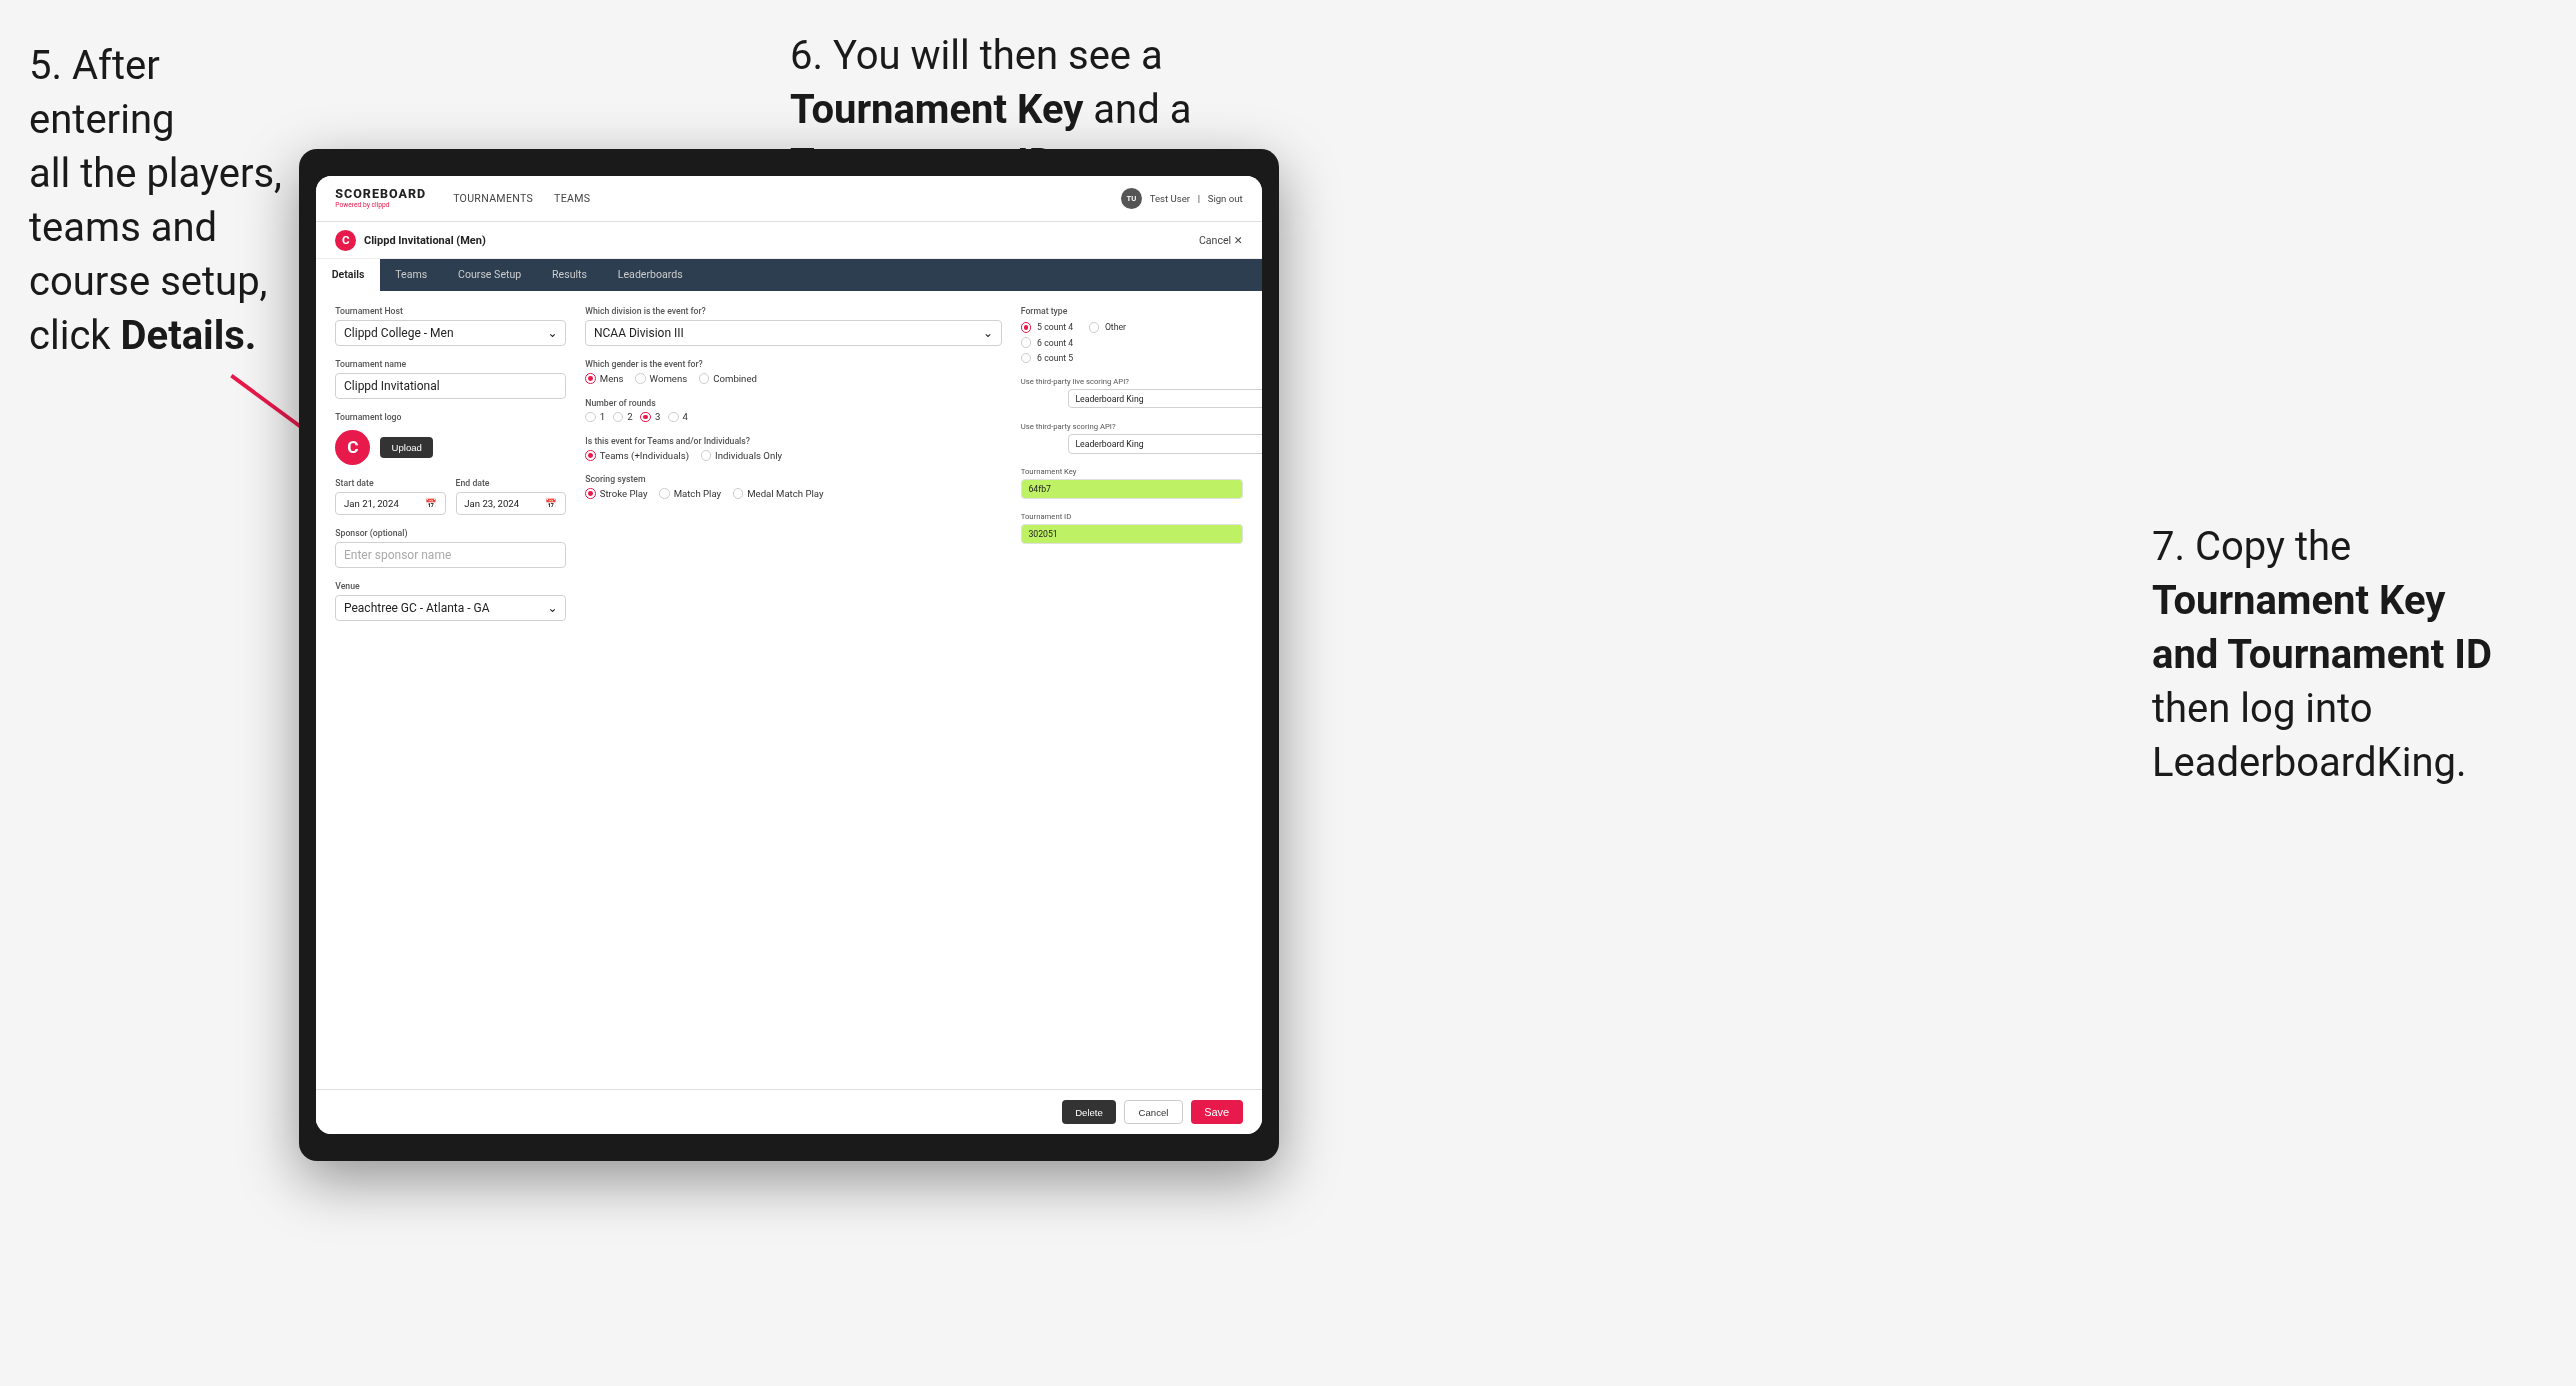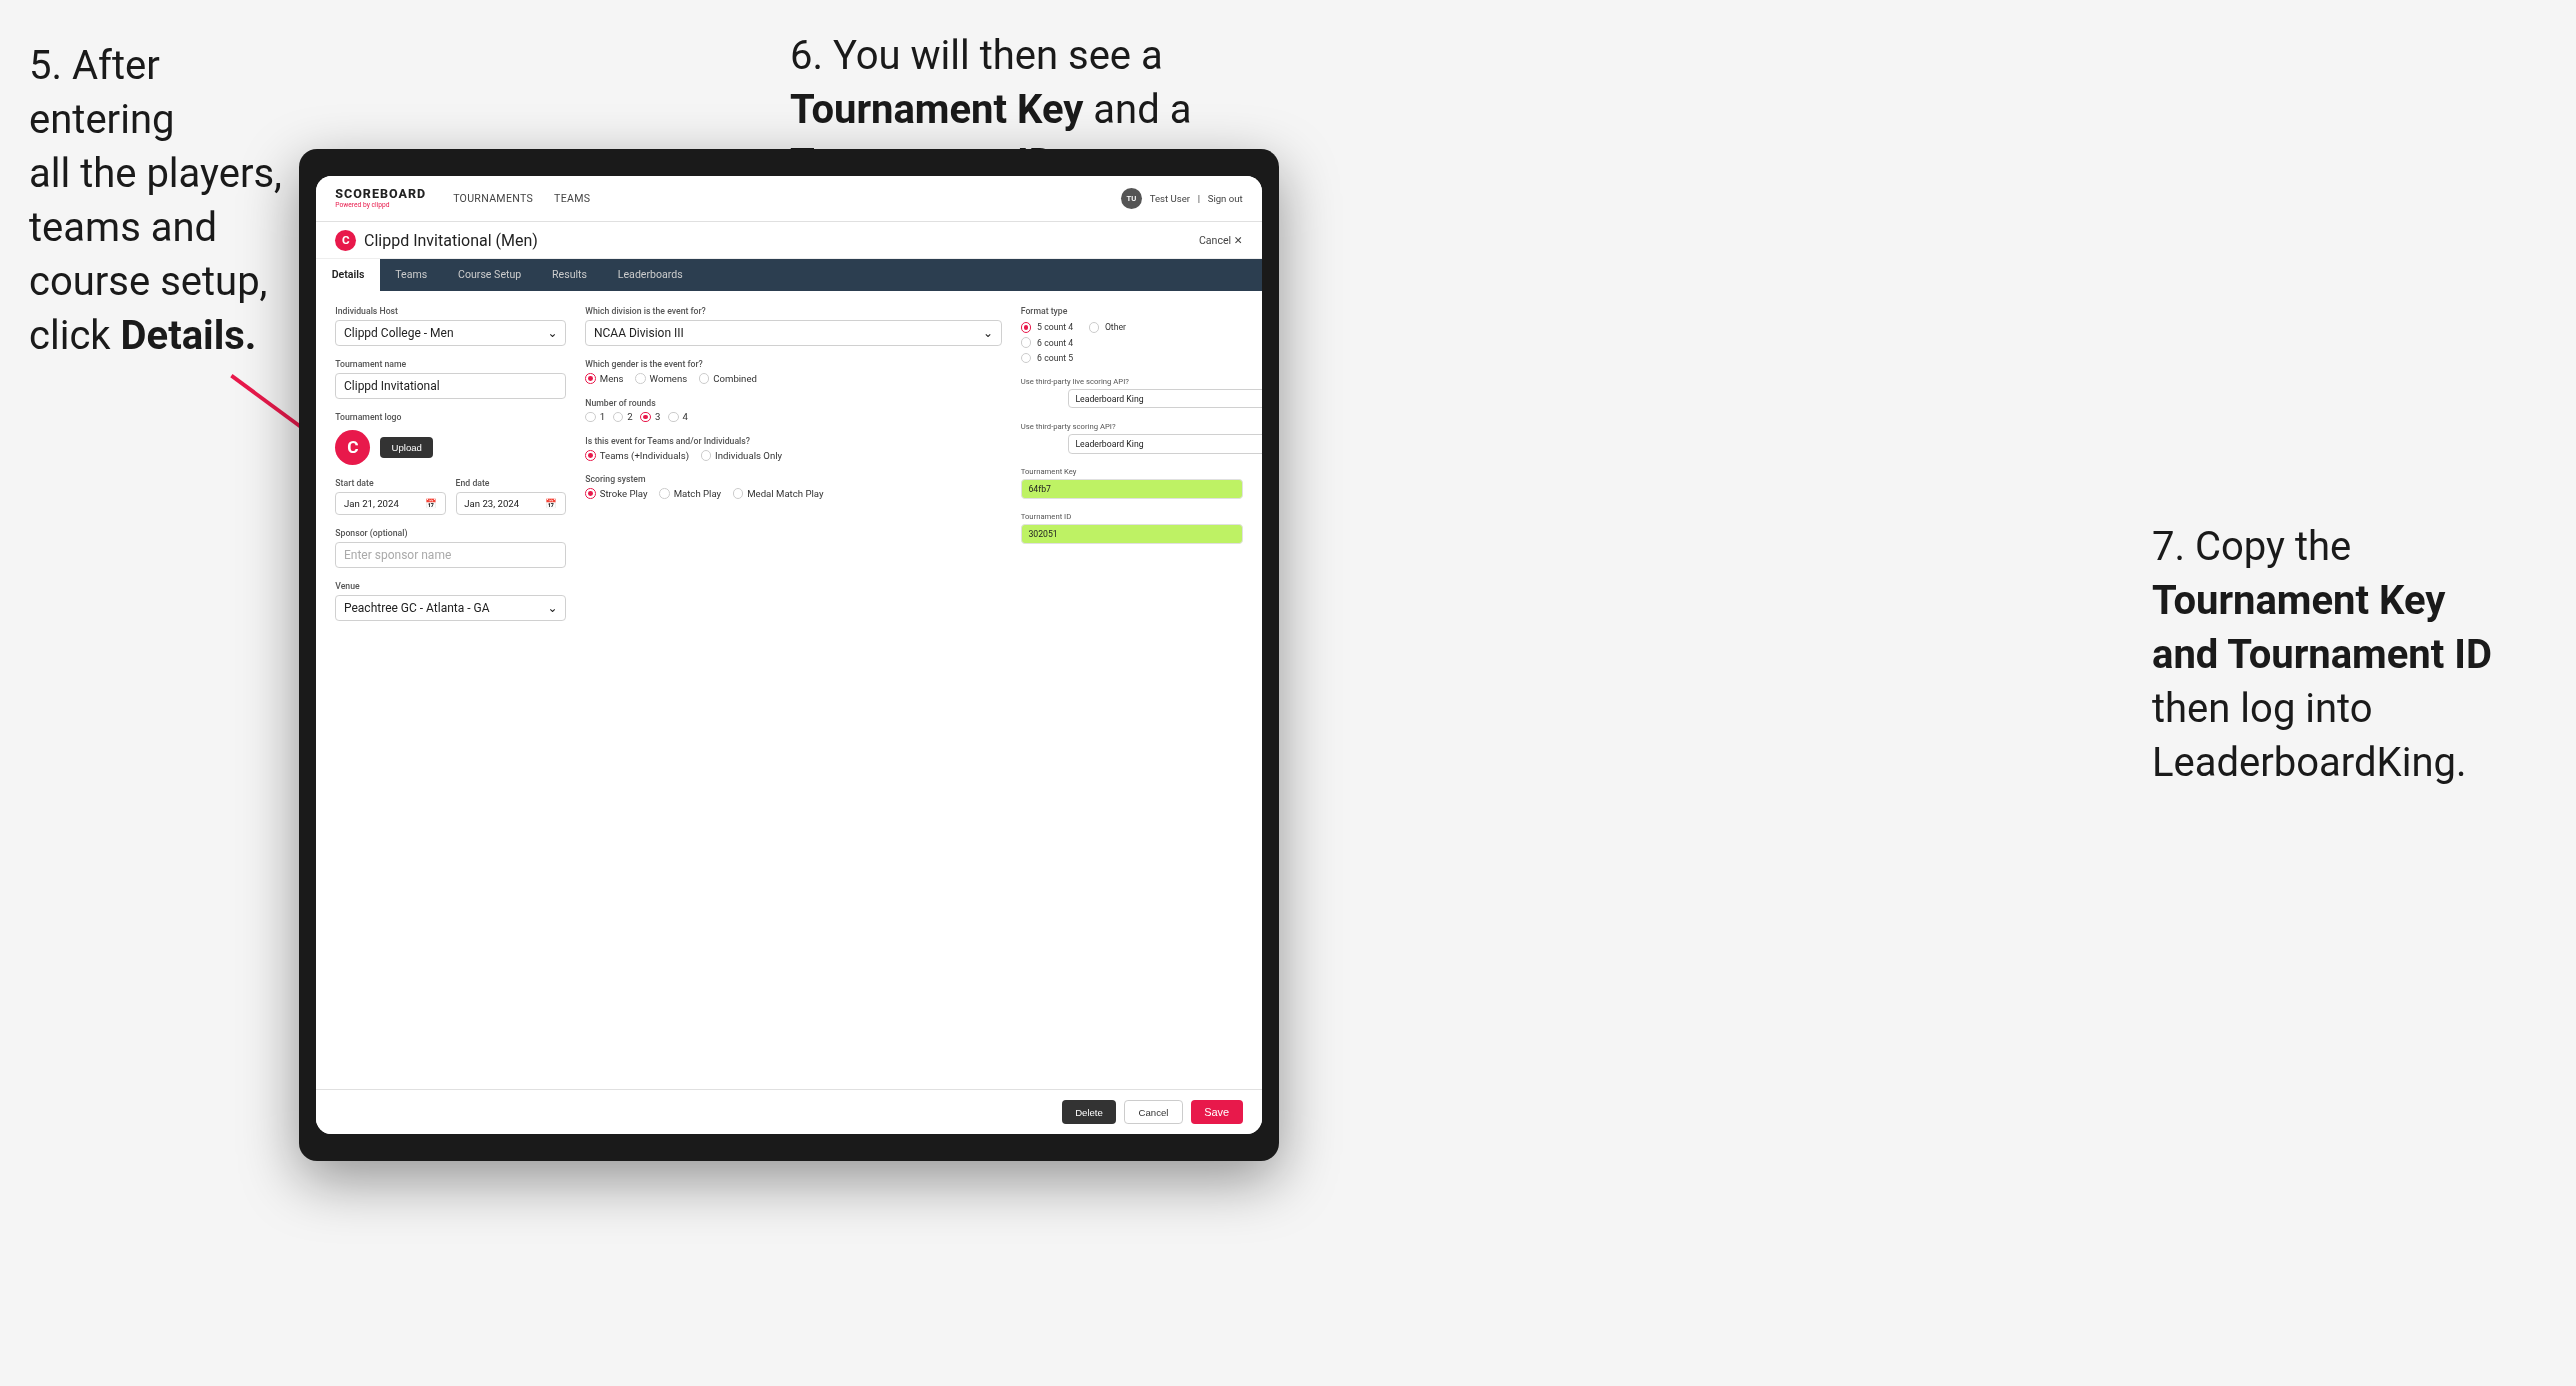--- a/index.html
+++ b/index.html
@@ -155,22 +155,22 @@
       background: #e8194b;
       border-radius: 50%;
       display: flex;
       align-items: center;
       justify-content: center;
       color: #fff;
       font-size: 11.6px;
       font-weight: 700;
     }
     .tournament-name {
-      font-size: 16px;
-      font-weight: 400;
+      font-size: 11px;
+      font-weight: 700;
       color: #222;
     }
     .cancel-btn {
       font-size: 10.6px;
       color: #444;
       cursor: pointer;
     }
 
     
     .tabs-row {
@@ -493,21 +493,21 @@
       <div class="tab">Course Setup</div>
       <div class="tab">Results</div>
       <div class="tab">Leaderboards</div>
     </div>
 
     <div class="main-content">
 
       <div class="col-left">
 
         <div class="field-group">
-          <div class="field-label">Individuals Host</div>
+          <div class="field-label">Tournament Host</div>
           <div class="field-input">
             <span>Clippd College - Men</span>
             <span>⌄</span>
           </div>
         </div>
 
         <div class="field-group">
           <div class="field-label">Tournament name</div>
           <div class="field-input">
             <span>Clippd Invitational</span>

